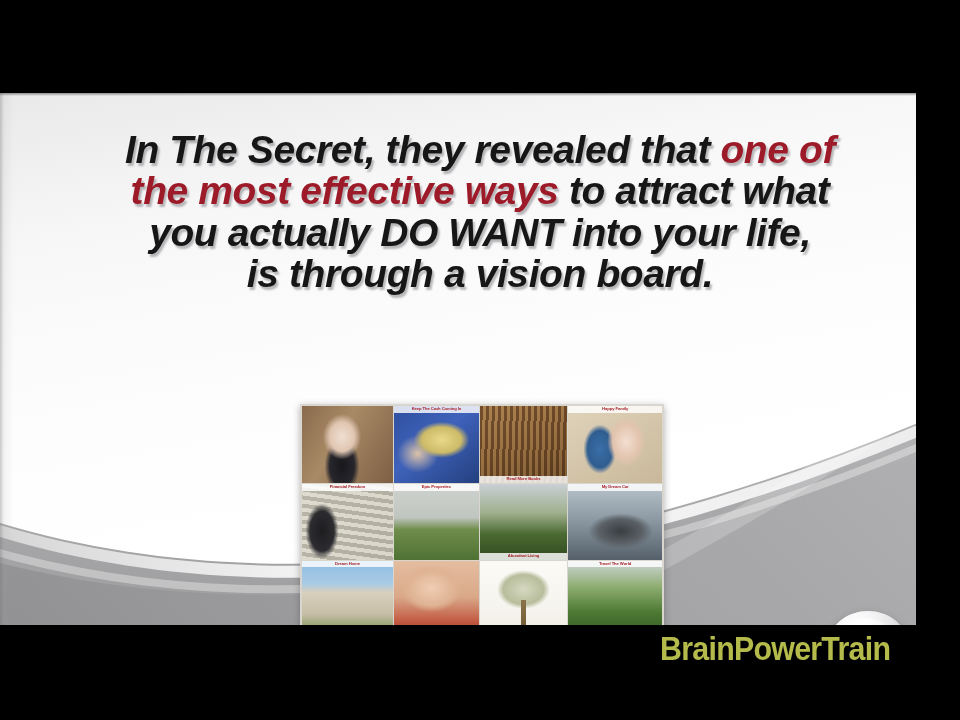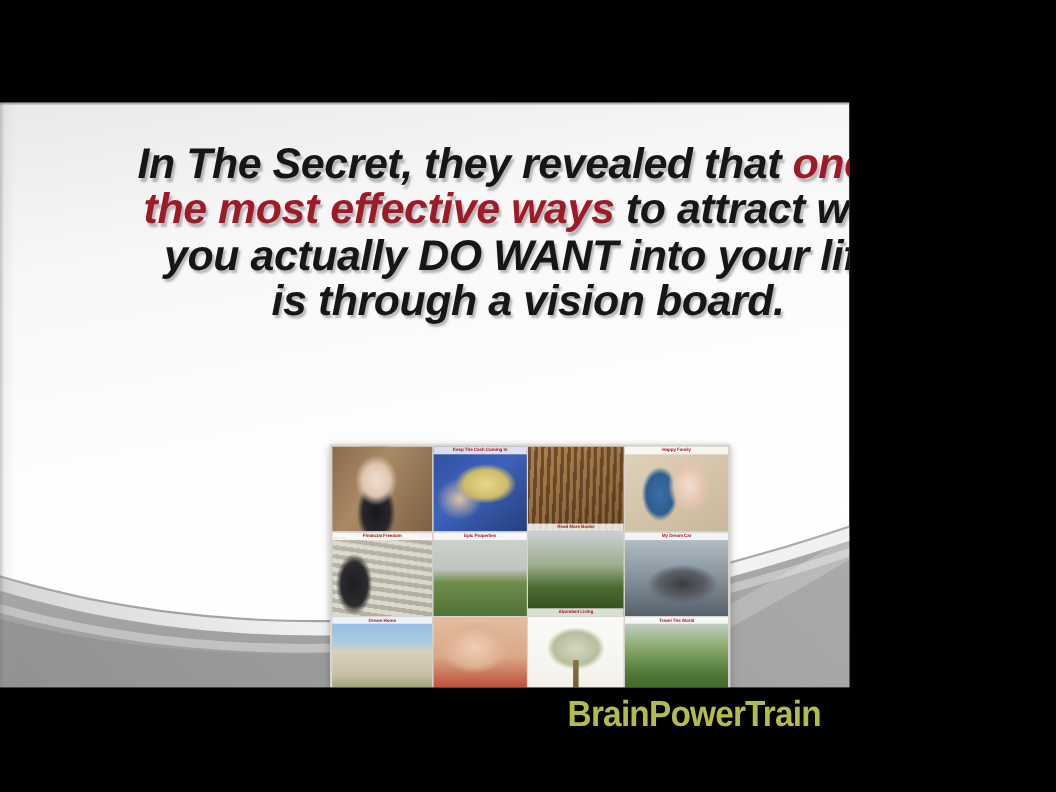--- a/index.html
+++ b/index.html
@@ -10,21 +10,21 @@
   }
   body {
     width: 960px;
     height: 720px;
     overflow: hidden;
     font-family: "Liberation Sans", sans-serif;
   }
 
   #frame {
     position: relative;
-    width: 772px;
+    width: 916px;
     height: 720px;
     background: #000000;
     overflow: hidden;
   }
 
   
   .letterbox {
     position: absolute;
     left: 0;
     width: 960px;

